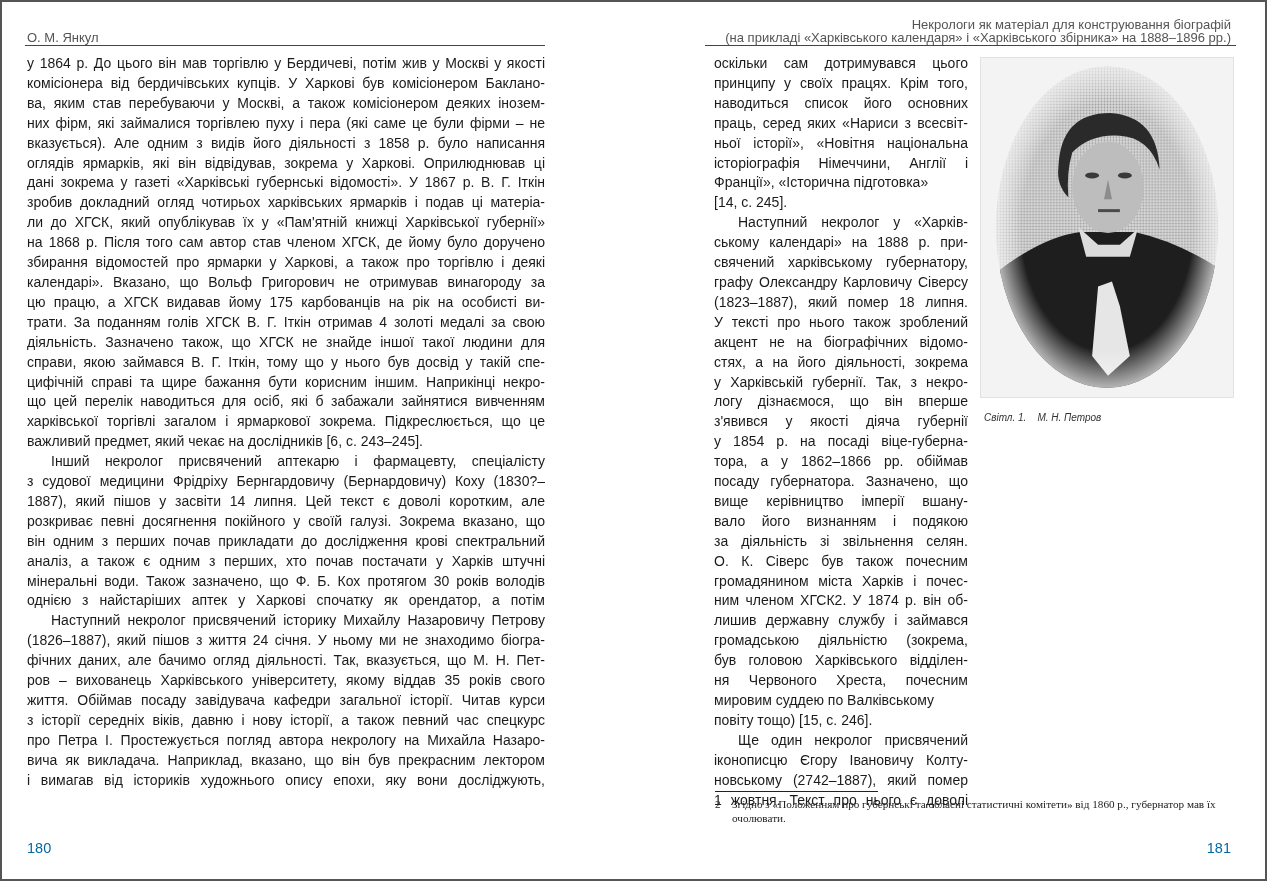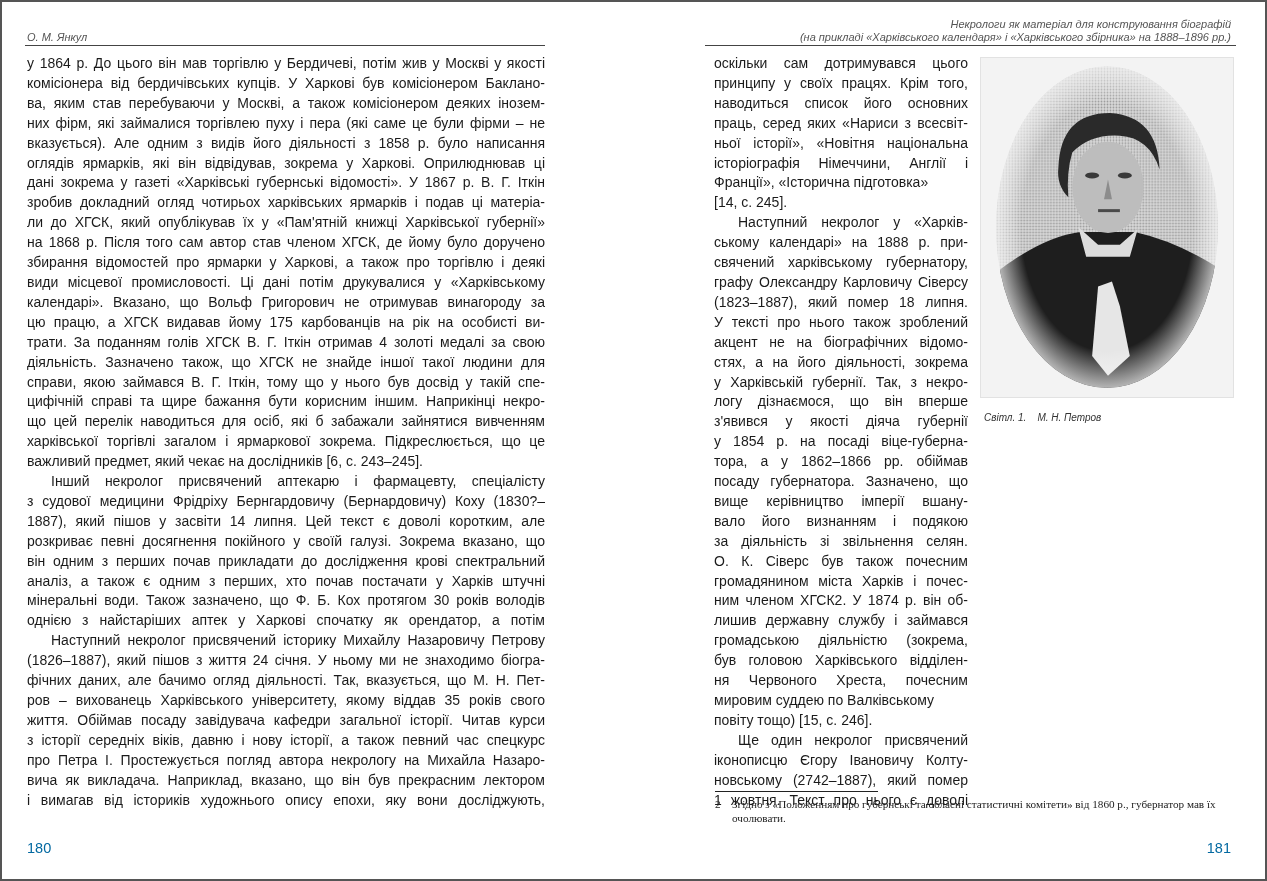--- a/index.html
+++ b/index.html
@@ -5,21 +5,21 @@
   * { box-sizing: border-box; margin: 0; padding: 0; }
   html, body { width: 1267px; height: 881px; background: #ffffff; overflow: hidden; }
   body { position: relative; font-family: "Liberation Sans", sans-serif; color: #1a1a1a; }
 
   .spread {
     position: absolute; left: 0; top: 0; width: 1267px; height: 881px;
     border: 2px solid #555555; background: #ffffff;
   }
 
   .running-head {
-    position: absolute; font-style: italic; font-size: 11px; color: #555555;
+    position: absolute; font-size: 13px; color: #555555;
     line-height: 13px;
   }
   .rh-left { left: 25px; top: 29px; }
   .rh-right { right: 34px; top: 16px; text-align: right; }
   .head-rule { position: absolute; height: 1px; background: #444444; }
   .rule-left { left: 23px; top: 43px; width: 520px; }
   .rule-right { left: 703px; top: 43px; width: 531px; }
 
   .col {
     position: absolute; font-size: 14px; line-height: 19.9px; color: #1b1b1b;
@@ -67,21 +67,20 @@
       <span class="line">комісіонера від бердичівських купців. У Харкові був комісіонером Баклано-</span>
       <span class="line">ва, яким став перебуваючи у Москві, а також комісіонером деяких інозем-</span>
       <span class="line">них фірм, які займалися торгівлею пуху і пера (які саме це були фірми – не</span>
       <span class="line">вказується). Але одним з видів його діяльності з 1858 р. було написання</span>
       <span class="line">оглядів ярмарків, які він відвідував, зокрема у Харкові. Оприлюднював ці</span>
       <span class="line">дані зокрема у газеті «Харківські губернські відомості». У 1867 р. В. Г. Іткін</span>
       <span class="line">зробив докладний огляд чотирьох харківських ярмарків і подав ці матеріа-</span>
       <span class="line">ли до ХГСК, який опублікував їх у «Пам'ятній книжці Харківської губернії»</span>
       <span class="line">на 1868 р. Після того сам автор став членом ХГСК, де йому було доручено</span>
       <span class="line">збирання відомостей про ярмарки у Харкові, а також про торгівлю і деякі</span>
-      <span class="line">види місцевої промисловості. Ці дані потім друкувалися у «Харківському</span>
       <span class="line">календарі». Вказано, що Вольф Григорович не отримував винагороду за</span>
       <span class="line">цю працю, а ХГСК видавав йому 175 карбованців на рік на особисті ви-</span>
       <span class="line">трати. За поданням голів ХГСК В. Г. Іткін отримав 4 золоті медалі за свою</span>
       <span class="line">діяльність. Зазначено також, що ХГСК не знайде іншої такої людини для</span>
       <span class="line">справи, якою займався В. Г. Іткін, тому що у нього був досвід у такій спе-</span>
       <span class="line">цифічній справі та щире бажання бути корисним іншим. Наприкінці некро-</span>
       <span class="line">що цей перелік наводиться для осіб, які б забажали зайнятися вивченням</span>
       <span class="line">харківської торгівлі загалом і ярмаркової зокрема. Підкреслюється, що це</span>
       <span class="line last">важливий предмет, який чекає на дослідників [6, с. 243–245].</span>
       <span class="line indent">Інший некролог присвячений аптекарю і фармацевту, спеціалісту</span>

